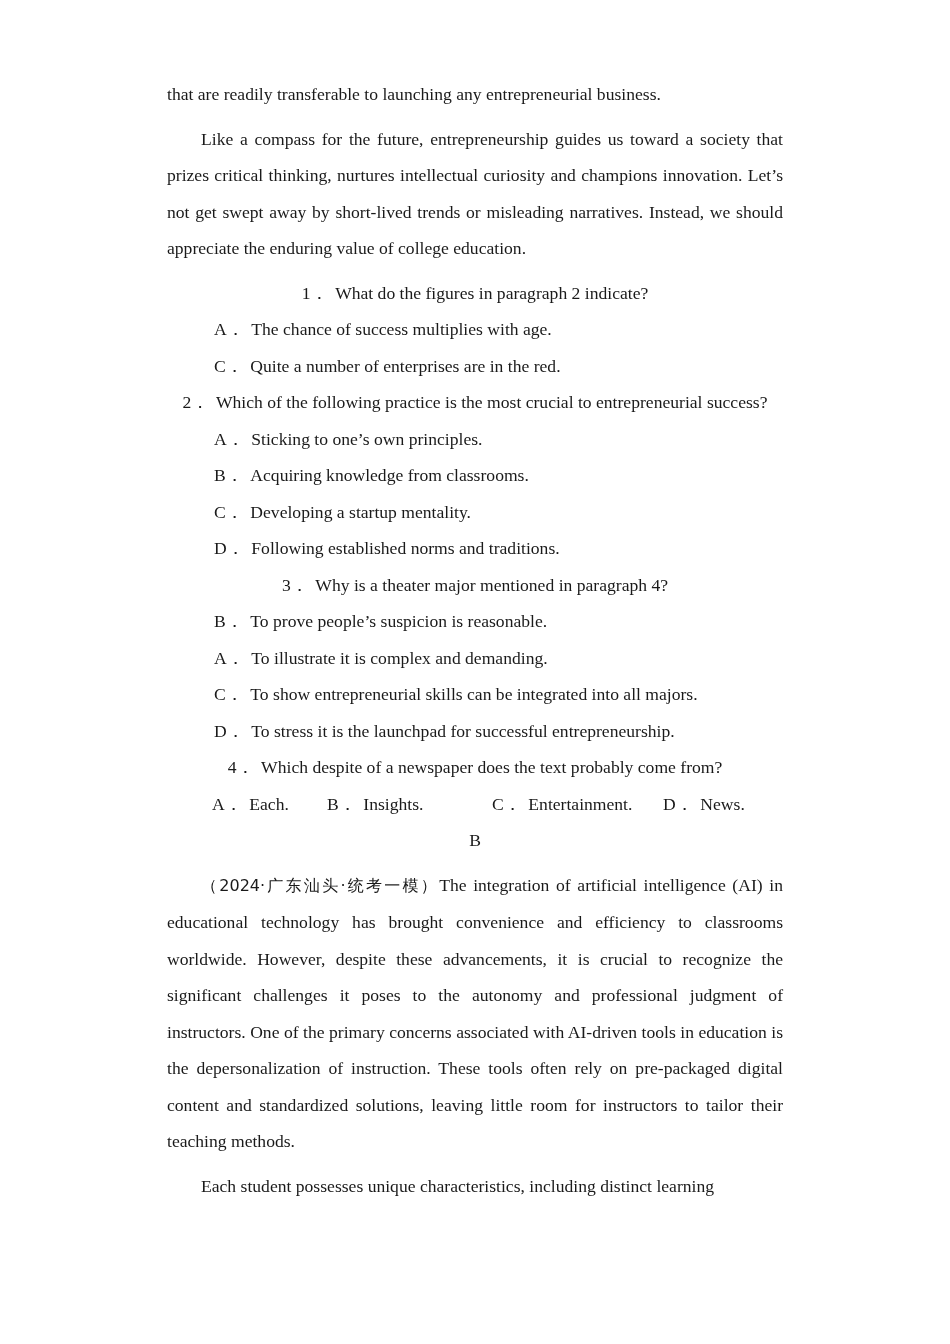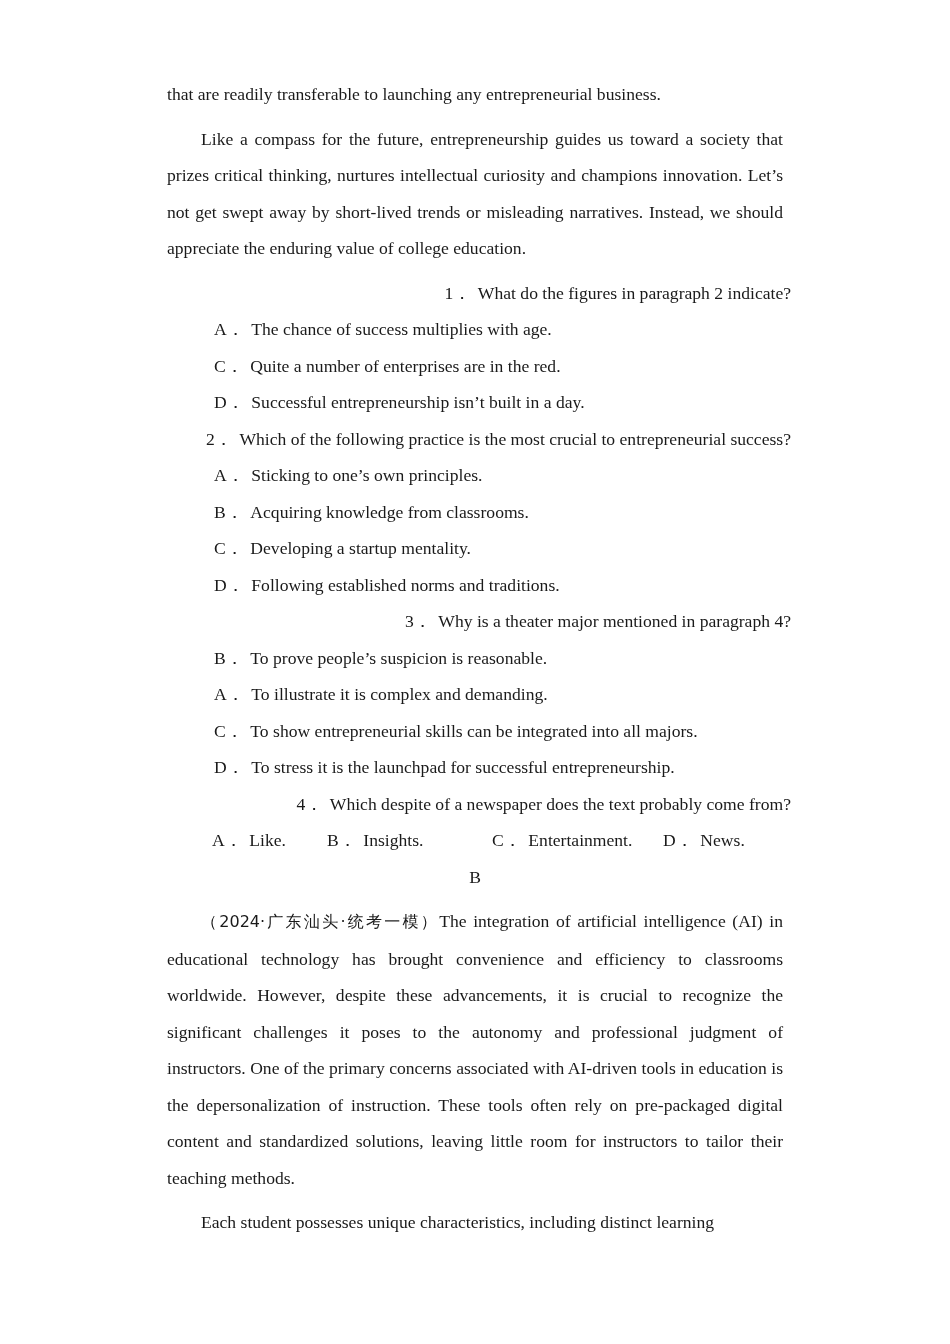--- a/index.html
+++ b/index.html
@@ -31,21 +31,21 @@
   p.cont {
     text-indent: 0;
   }
   p.indent {
     text-indent: 34px;
   }
   
   .q-stem {
     font-size: 17.6px;
     line-height: 36.5px;
-    text-align: right;
+    text-align: center;
     white-space: nowrap;
   }
   .q-stem .num {
     display: inline-block;
   }
   .q-opt {
     font-size: 17.6px;
     line-height: 36.5px;
     text-align: left;
     padding-left: 55px;
@@ -95,23 +95,20 @@
 
   <div class="q-stem">
     <span class="num">1．</span><span class="opt-gap"></span><span>What do the figures in paragraph 2 indicate?</span>
   </div>
   <div class="q-opt">
     <span class="ltr">A．</span><span class="opt-gap"></span><span>The chance of success multiplies with age.</span>
   </div>
   <div class="q-opt">
     <span class="ltr">C．</span><span class="opt-gap"></span><span>Quite a number of enterprises are in the red.</span>
   </div>
-  <div class="q-opt">
-    <span class="ltr">D．</span><span class="opt-gap"></span><span>Successful entrepreneurship isn’t built in a day.</span>
-  </div>
 
   <div class="q-stem">
     <span class="num">2．</span><span class="opt-gap"></span><span>Which of the following practice is the most crucial to entrepreneurial success?</span>
   </div>
   <div class="q-opt">
     <span class="ltr">A．</span><span class="opt-gap"></span><span>Sticking to one’s own principles.</span>
   </div>
   <div class="q-opt">
     <span class="ltr">B．</span><span class="opt-gap"></span><span>Acquiring knowledge from classrooms.</span>
   </div>
@@ -135,21 +132,21 @@
     <span class="ltr">C．</span><span class="opt-gap"></span><span>To show entrepreneurial skills can be integrated into all majors.</span>
   </div>
   <div class="q-opt">
     <span class="ltr">D．</span><span class="opt-gap"></span><span>To stress it is the launchpad for successful entrepreneurship.</span>
   </div>
 
   <div class="q-stem">
     <span class="num">4．</span><span class="opt-gap"></span><span>Which despite of a newspaper does the text probably come from?</span>
   </div>
   <div class="q-opts-inline">
-    <span class="inl" style="left:53px"><span class="ltr">A．</span><span class="opt-gap"></span><span>Like.</span></span>
+    <span class="inl" style="left:53px"><span class="ltr">A．</span><span class="opt-gap"></span><span>Each.</span></span>
     <span class="inl" style="left:168px"><span class="ltr">B．</span><span class="opt-gap"></span><span>Insights.</span></span>
     <span class="inl" style="left:333px"><span class="ltr">C．</span><span class="opt-gap"></span><span>Entertainment.</span></span>
     <span class="inl" style="left:504px"><span class="ltr">D．</span><span class="opt-gap"></span><span>News.</span></span>
   </div>
 
   <div class="section-head">B</div>
 
   <p class="indent"><span class="cjk">（2024·广东汕头·统考一模）</span><span>The integration of artificial intelligence (AI) in educational technology has brought convenience and efficiency to classrooms worldwide. However, despite these advancements, it is crucial to recognize the significant challenges it poses to the autonomy and professional judgment of instructors. One of the primary concerns associated with AI-driven tools in education is the depersonalization of instruction. These tools often rely on pre-packaged digital content and standardized solutions, leaving little room for instructors to tailor their teaching methods.</span></p>
 
   <p class="indent">Each student possesses unique characteristics, including distinct learning</p>

